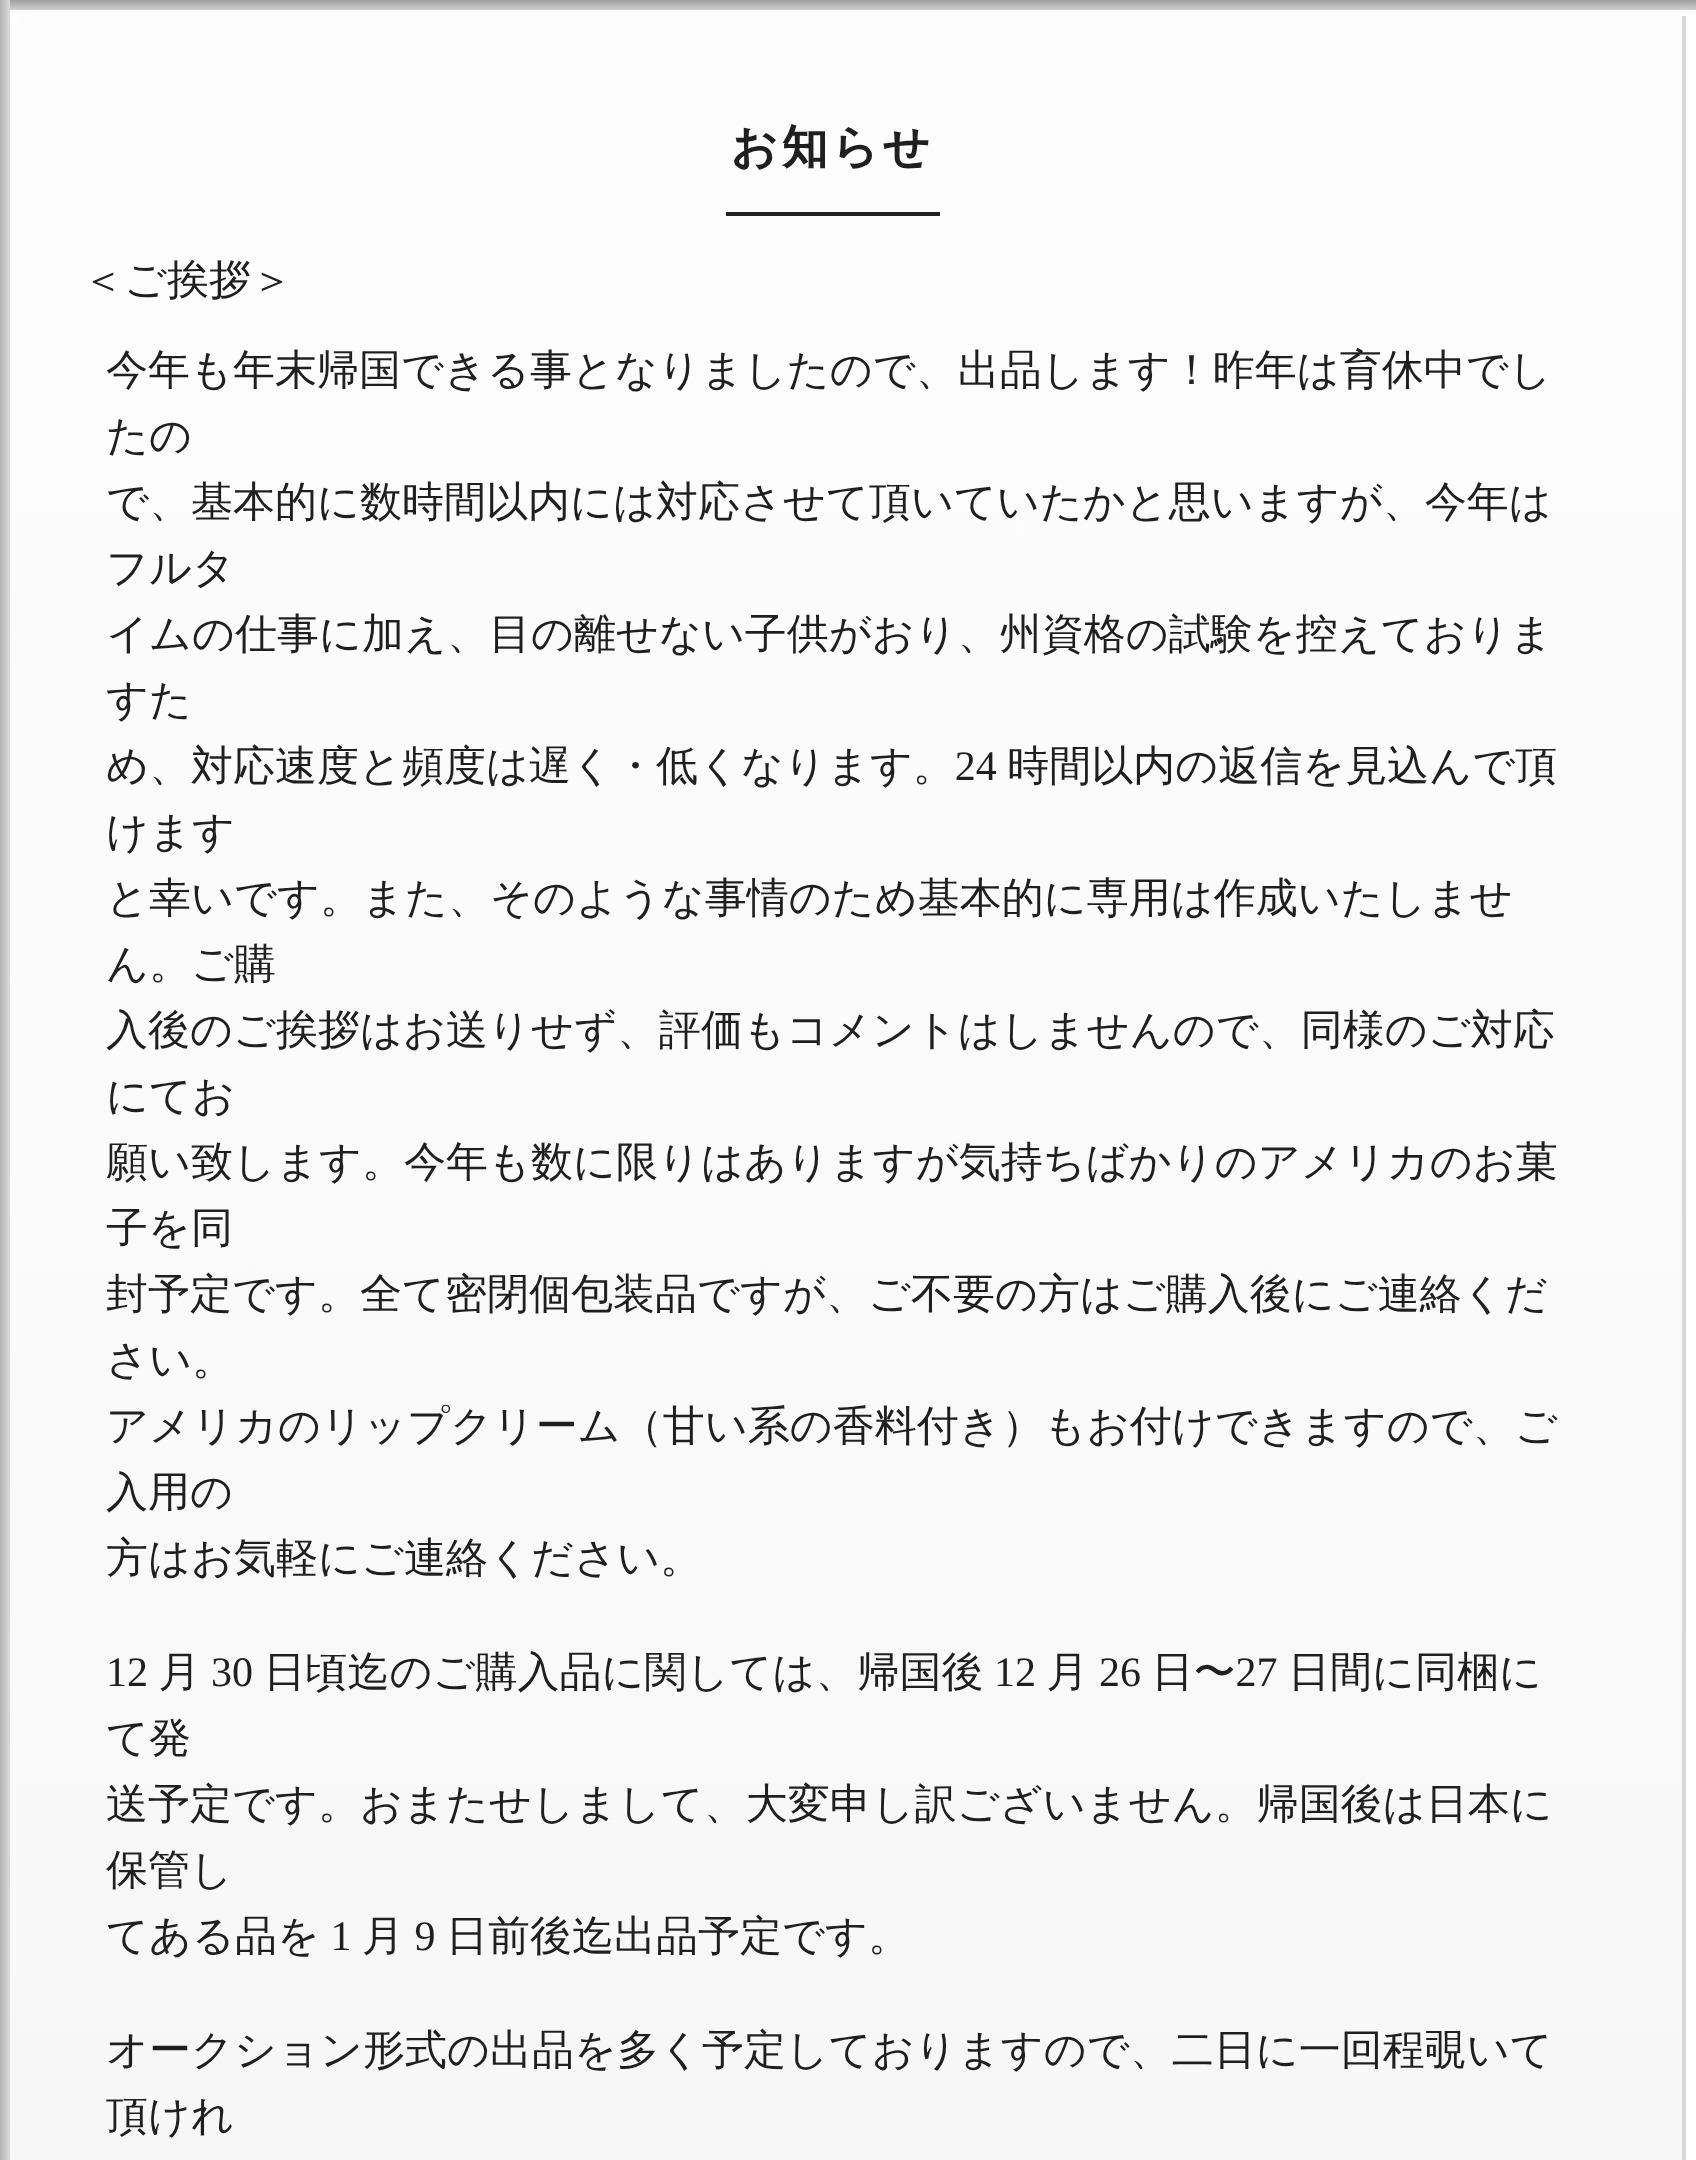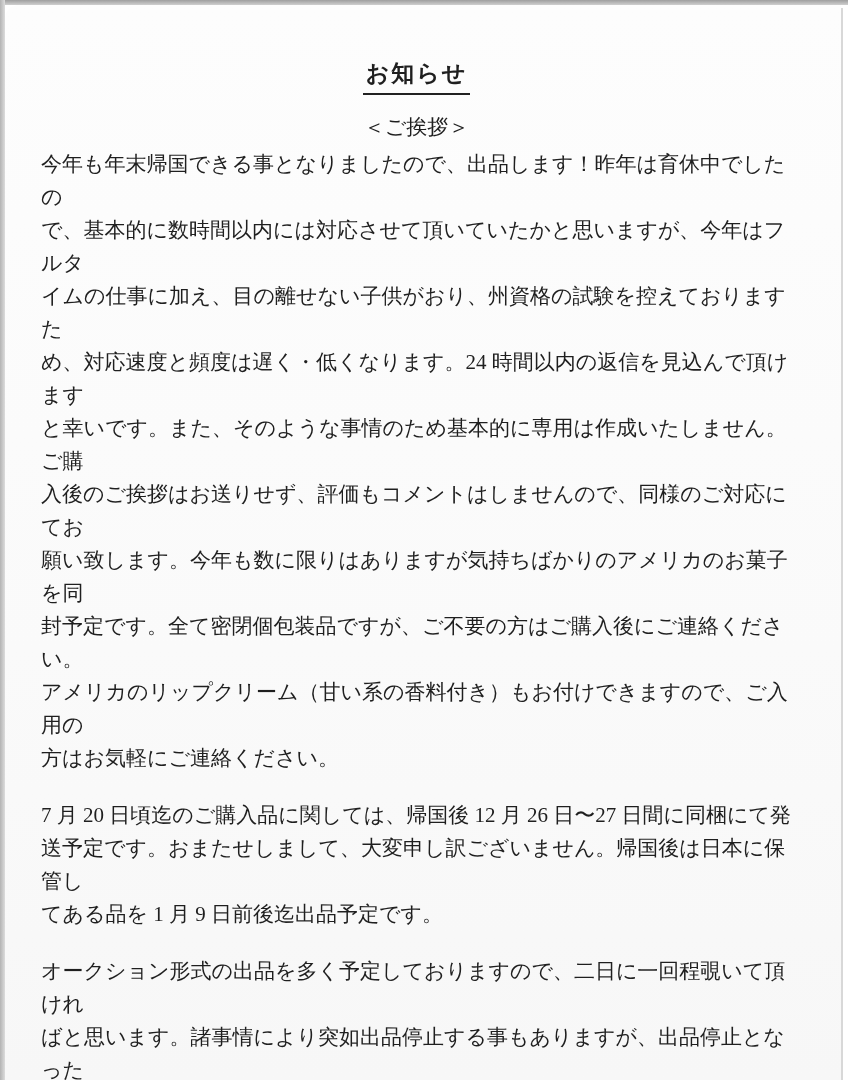--- a/index.html
+++ b/index.html
@@ -55,37 +55,36 @@
     text-align: center;
     margin-bottom: 10px;
     line-height: 33px;
   }
   .title-text {
     display: inline-block;
     font-size: 23px;
     font-weight: bold;
     letter-spacing: 2px;
     border-bottom: 2px solid #222222;
-    padding: 0 3px 3px 3px;
+    padding: 0 3px 16px 3px;
   }
   .section {
     margin: 0 0 24px 0;
   }
   .section-heading {
     font-size: 21px;
     line-height: 33px;
     margin: 16px 0 4px 0;
-    text-align: center;
   }
   .section-heading:empty { display: none; }
   .section-body {
     font-size: 21px;
     line-height: 33px;
     white-space: pre-line;
-    margin: 0;
+    margin: 12px;
   }
 </style>
 </head>
 <body>
 
 <div class="viewport">
   <div class="edge-top"></div>
   <div class="edge-left"></div>
 
   <div class="page-card">
@@ -103,21 +102,21 @@
 め、対応速度と頻度は遅く・低くなります。24 時間以内の返信を見込んで頂けます
 と幸いです。また、そのような事情のため基本的に専用は作成いたしません。ご購
 入後のご挨拶はお送りせず、評価もコメントはしませんので、同様のご対応にてお
 願い致します。今年も数に限りはありますが気持ちばかりのアメリカのお菓子を同
 封予定です。全て密閉個包装品ですが、ご不要の方はご購入後にご連絡ください。
 アメリカのリップクリーム（甘い系の香料付き）もお付けできますので、ご入用の
 方はお気軽にご連絡ください。</p>
       </div>
 
       <div class="section">
-        <p class="section-body">7 月 20 日頃迄のご購入品に関しては、帰国後 12 月 26 日〜27 日間に同梱にて発
+        <p class="section-body">12 月 30 日頃迄のご購入品に関しては、帰国後 12 月 26 日〜27 日間に同梱にて発
 送予定です。おまたせしまして、大変申し訳ございません。帰国後は日本に保管し
 てある品を 1 月 9 日前後迄出品予定です。</p>
       </div>
 
       <div class="section">
         <p class="section-body">オークション形式の出品を多く予定しておりますので、二日に一回程覗いて頂けれ
 ばと思います。諸事情により突如出品停止する事もありますが、出品停止となった
 品に関しては基本的に再出品はないとお考え下さい。入札がある品に関しては停止
 できないようなので、気になる品に関してはお早目にご入札頂ければと思います。
 おまとめ申請について考えたのですが、ややこしくなってしまうため、今回は無し

